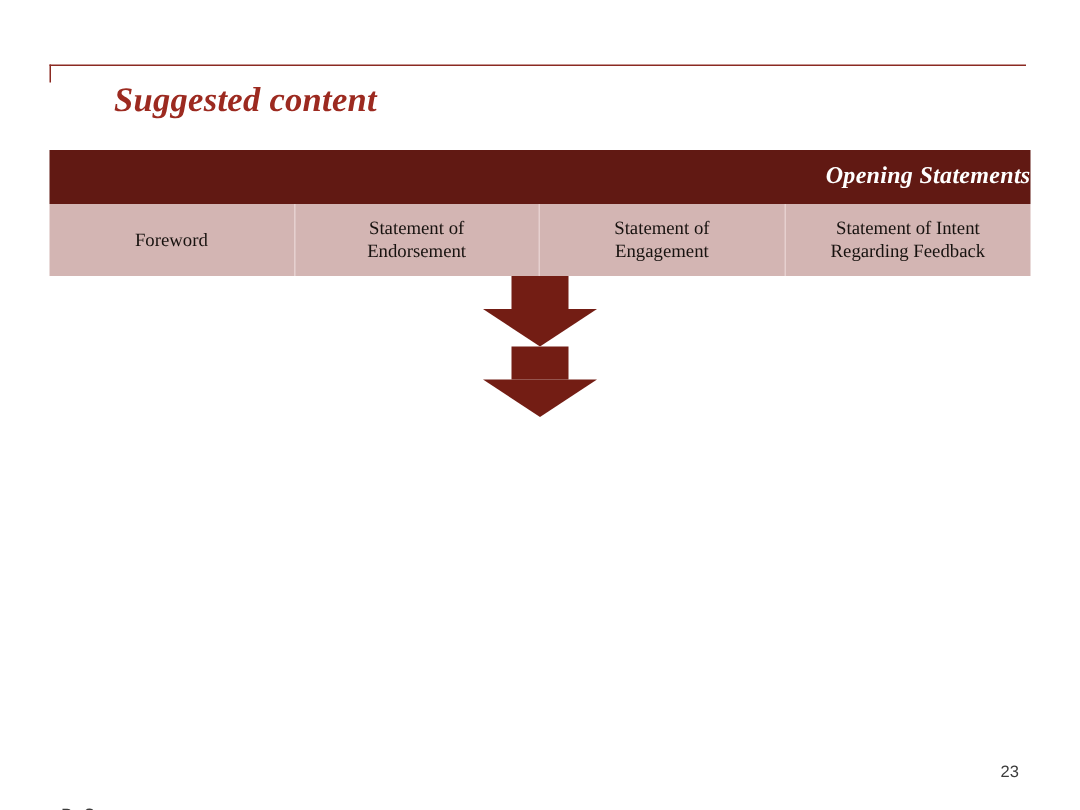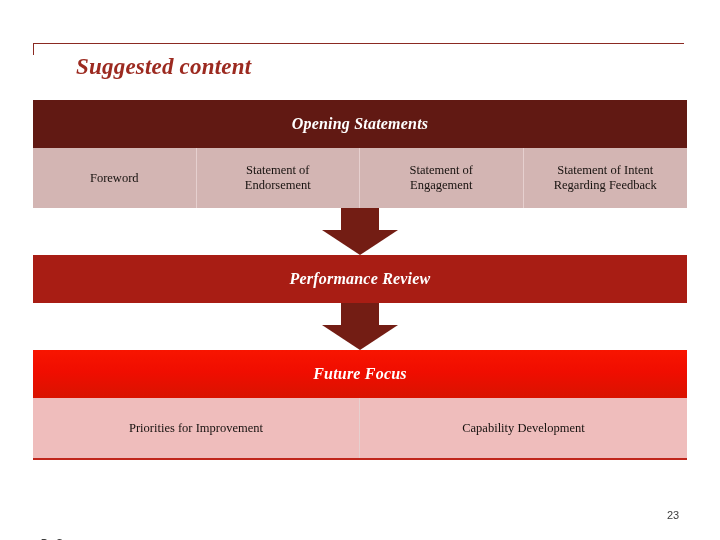--- a/index.html
+++ b/index.html
@@ -62,44 +62,44 @@
     position: absolute;
     left: 33px;
     top: 100px;
     width: 654px;
   }
 
   .group { position: relative; }
 
   .band {
     position: relative;
-    height: 48px;
+    height: 36px;
     display: flex;
     align-items: center;
-    justify-content: center;
+    justify-content: flex-end;
   }
   .band-label {
     font-family: "Liberation Serif", serif;
     font-weight: bold;
     font-style: italic;
     font-size: 16px;
     color: #ffffff;
     letter-spacing: 0.2px;
     text-align: center;
   }
 
   .band.maroon { background: #611913; }
   .band.red    { background: #a81d14; }
   .band.bright {
     background: linear-gradient(to bottom, #f81500 0%, #f00d00 45%, #d91300 100%);
   }
 
   .cells {
     display: flex;
-    height: 60px;
+    height: 48px;
   }
   .cell {
     display: flex;
     align-items: center;
     justify-content: center;
     text-align: center;
     font-family: "Liberation Serif", serif;
     font-size: 12.5px;
     line-height: 1.18;
     color: #17120f;
@@ -204,45 +204,29 @@
     </div>
 
     <div class="arrow-gap">
       <div class="arrow">
         <div class="shaft"></div>
         <div class="head"></div>
       </div>
     </div>
 
     <div class="group">
-      <div class="band red">
-        <span class="band-label">Performance Review</span>
-      </div>
     </div>
 
     <div class="arrow-gap">
       <div class="arrow">
         <div class="shaft"></div>
         <div class="head"></div>
       </div>
     </div>
 
-    <div class="group">
-      <div class="band bright">
-        <span class="band-label">Future Focus</span>
-      </div>
-      <div class="cells tone3">
-        <div class="cell c50">
-          <span>Priorities for Improvement</span>
-        </div>
-        <div class="cell c50">
-          <span>Capability Development</span>
-        </div>
-      </div>
-    </div>
 
   </div>
 
   <div class="footer-logo">PwC</div>
 
   <div class="footer-page">23</div>
 
 </div>
 
 </body></html>

